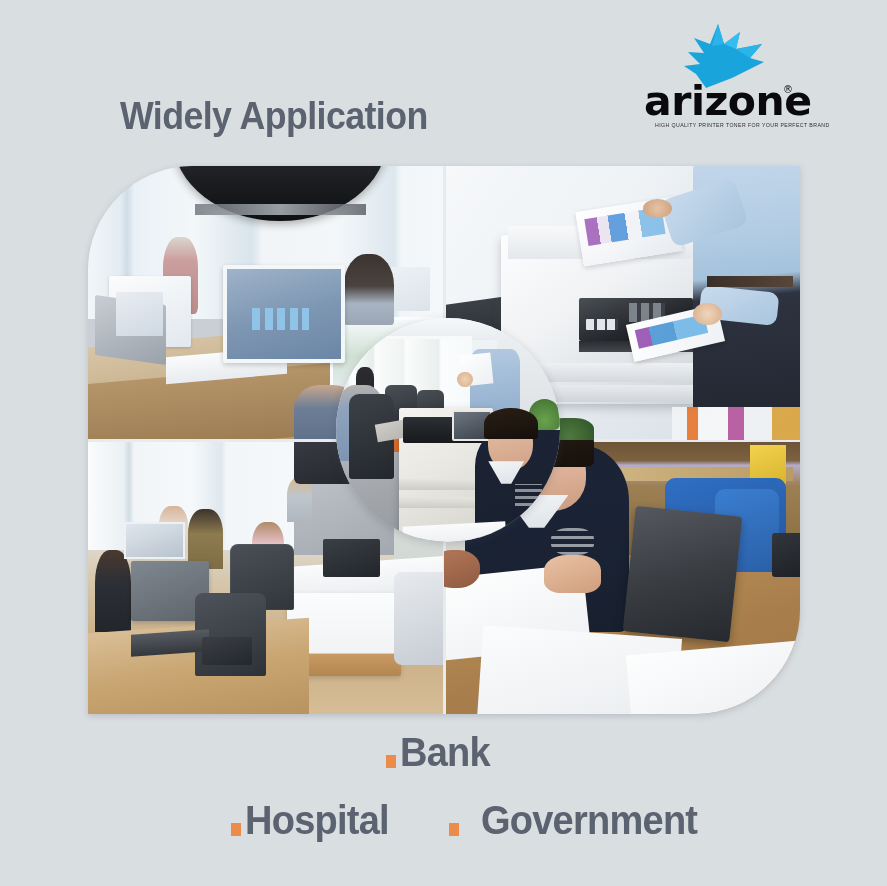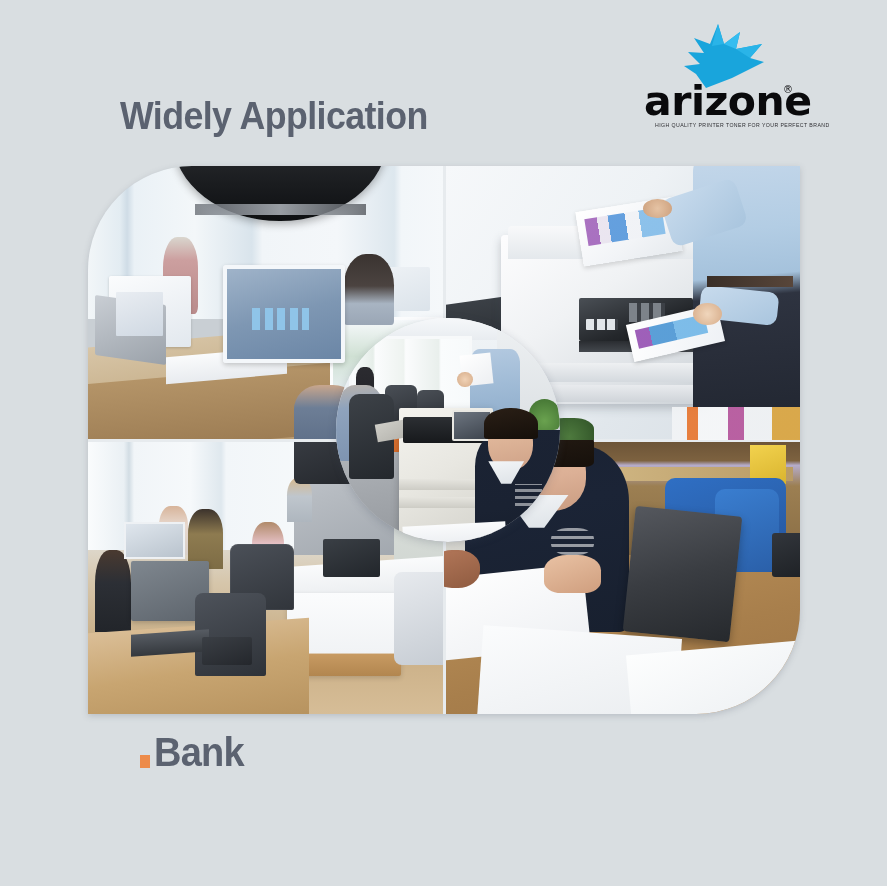--- a/index.html
+++ b/index.html
@@ -427,20 +427,21 @@
   .labels {
     position: absolute;
     left: 140px;
     top: 726px;
     width: 660px;
   }
   .label-row {
     display: flex;
     align-items: flex-start;
     height: 68px;
+    justify-content: center;
   }
   .label-item {
     display: flex;
     align-items: center;
     white-space: nowrap;
   }
   .bullet {
     width: 10px;
     height: 13px;
     background: #ed8b4a;
@@ -620,17 +621,25 @@
   <div class="labels">
 
     <div class="label-row">
       <div class="label-item" style="width:168px">
         <span class="bullet"></span>
         <span class="label-text">Bank</span>
       </div>
     </div>
 
     <div class="label-row">
+      <div class="label-item" style="width:218px">
+        <span class="bullet"></span>
+        <span class="label-text">Hospital</span>
+      </div>
+      <div class="label-item">
+        <span class="bullet" style="margin-right:22px"></span>
+        <span class="label-text">Government</span>
+      </div>
     </div>
 
   </div>
 
 </div>
 
 </body></html>

